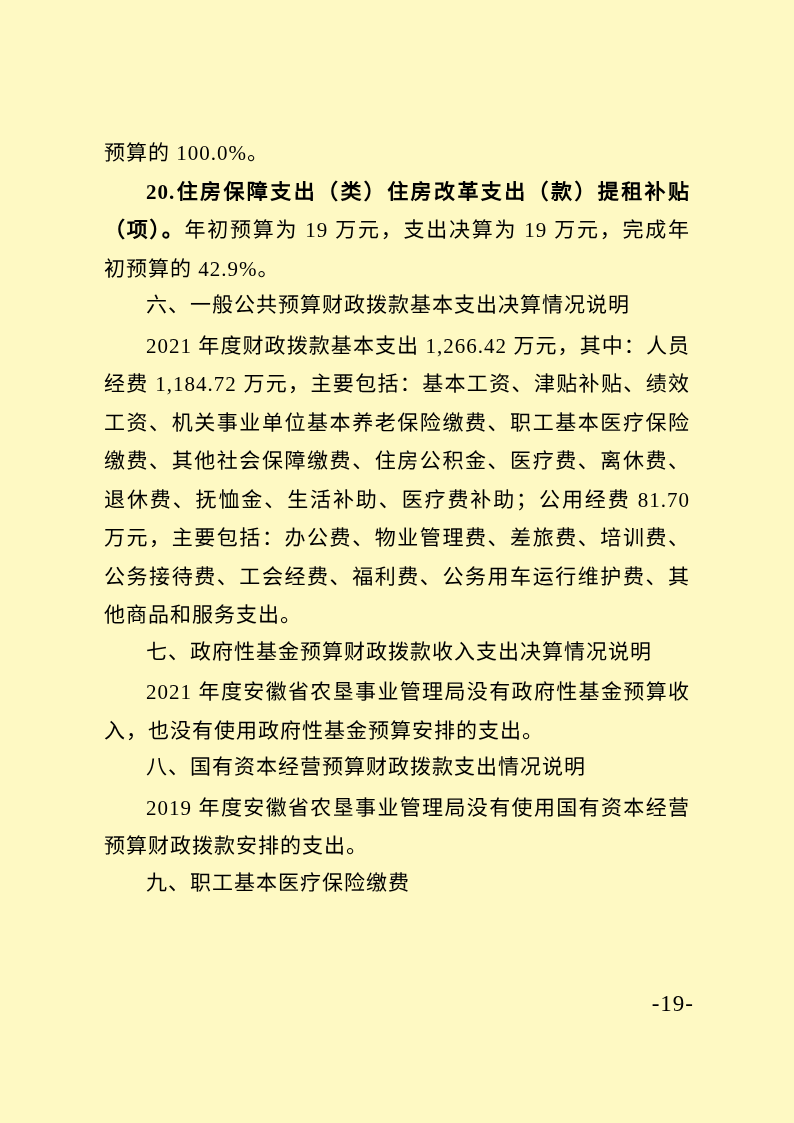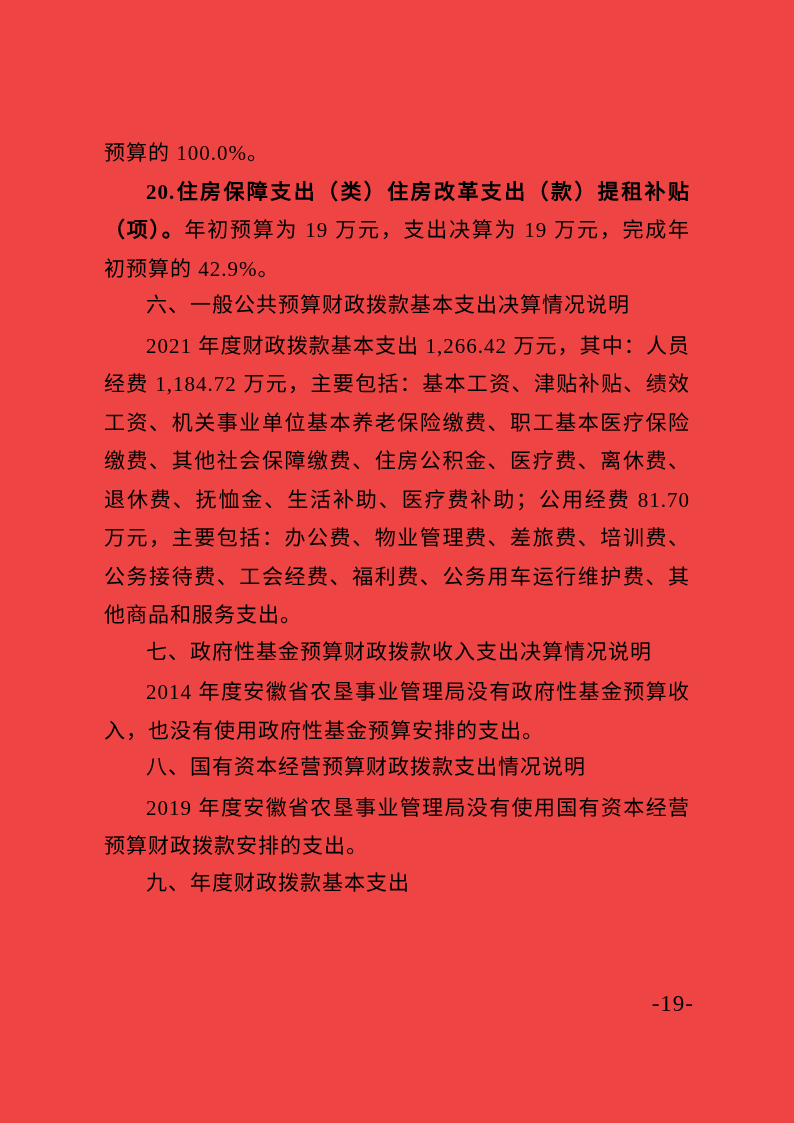--- a/index.html
+++ b/index.html
@@ -4,21 +4,21 @@
 <style>
   html, body {
     margin: 0;
     padding: 0;
     background: #ffffff;
   }
   .page {
     position: relative;
     width: 794px;
     height: 1123px;
-    background: #ef4444;
+    background: #fef9c3;
     overflow: hidden;
     font-family: "Liberation Serif", "DejaVu Serif", serif;
     color: #000000;
   }
   .content {
     position: absolute;
     left: 104px;
     top: 134px;
     width: 586px;
   }
@@ -67,24 +67,24 @@
 
 
     <p class="body-text"><span class="bold-lead">20.住房保障支出（类）住房改革支出（款）提租补贴（项）。</span><span>年初预算为 19 万元，支出决算为 19 万元，完成年初预算的 42.9%。</span></p>
 
     <h2 class="section-heading">六、一般公共预算财政拨款基本支出决算情况说明</h2>
 
     <p class="body-text">2021 年度财政拨款基本支出 1,266.42 万元，其中：人员经费 1,184.72 万元，主要包括：基本工资、津贴补贴、绩效工资、机关事业单位基本养老保险缴费、职工基本医疗保险缴费、其他社会保障缴费、住房公积金、医疗费、离休费、退休费、抚恤金、生活补助、医疗费补助；公用经费 81.70 万元，主要包括：办公费、物业管理费、差旅费、培训费、公务接待费、工会经费、福利费、公务用车运行维护费、其他商品和服务支出。</p>
 
     <h2 class="section-heading">七、政府性基金预算财政拨款收入支出决算情况说明</h2>
 
-    <p class="body-text">2014 年度安徽省农垦事业管理局没有政府性基金预算收入，也没有使用政府性基金预算安排的支出。</p>
+    <p class="body-text">2021 年度安徽省农垦事业管理局没有政府性基金预算收入，也没有使用政府性基金预算安排的支出。</p>
 
     <h2 class="section-heading">八、国有资本经营预算财政拨款支出情况说明</h2>
 
     <p class="body-text">2019 年度安徽省农垦事业管理局没有使用国有资本经营预算财政拨款安排的支出。</p>
 
-    <h2 class="section-heading">九、年度财政拨款基本支出</h2>
+    <h2 class="section-heading">九、职工基本医疗保险缴费</h2>
 
   </div>
 
   <div class="page-number">-19-</div>
 </div>
 
 </body></html>

